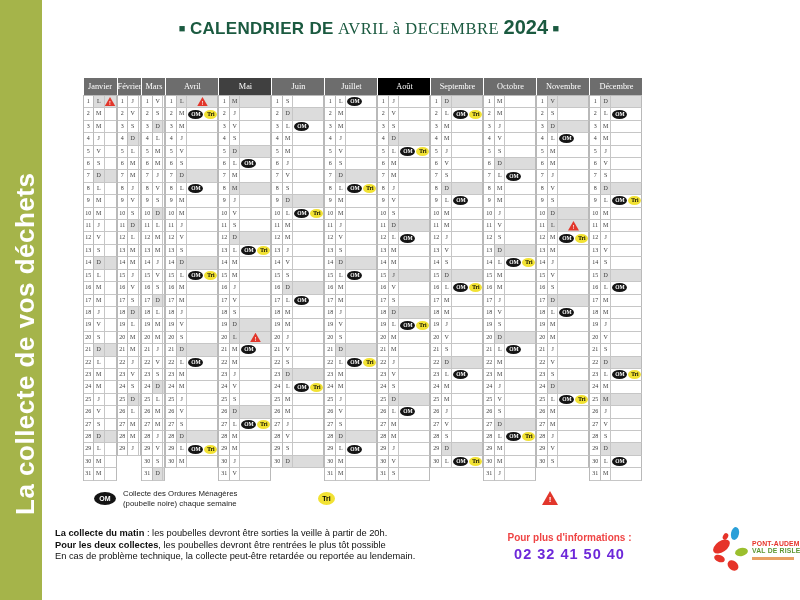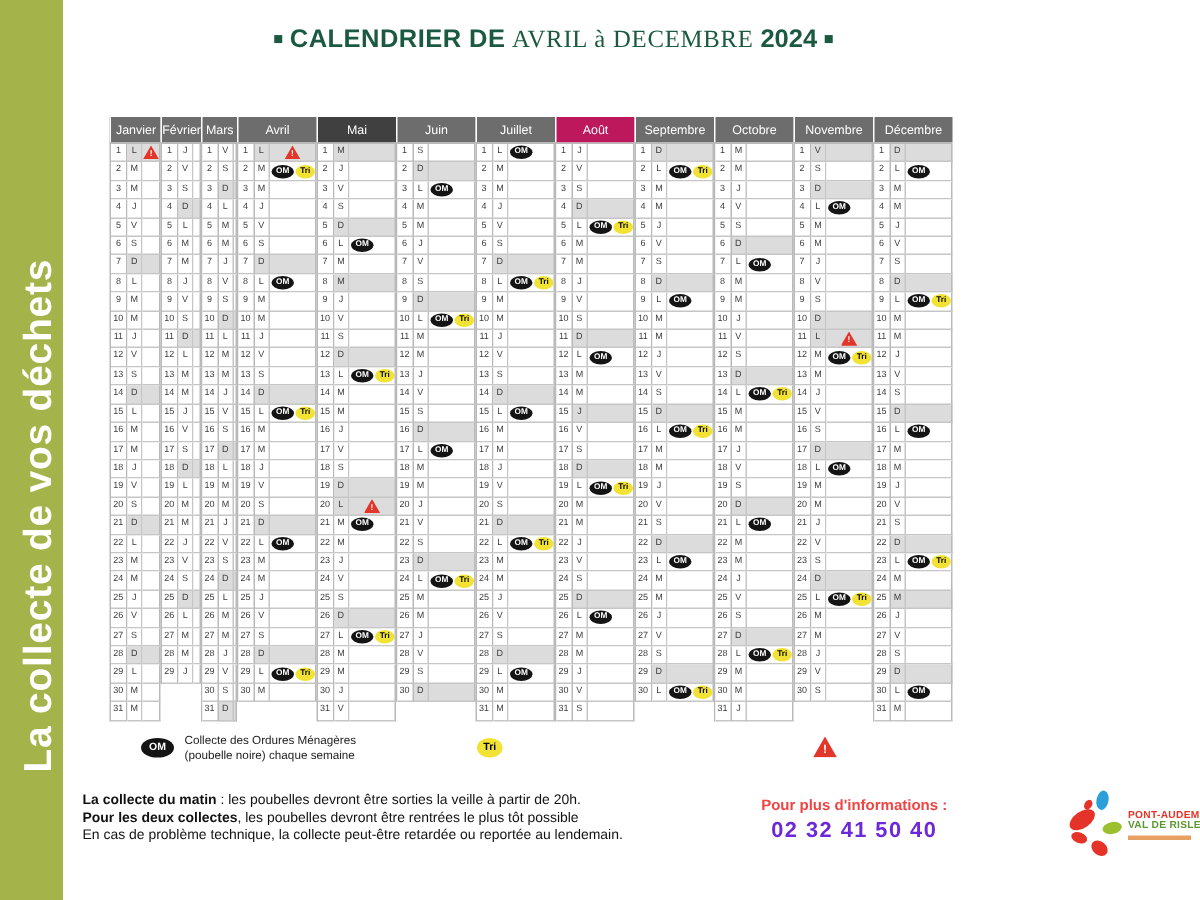--- a/index.html
+++ b/index.html
@@ -11,24 +11,24 @@
   .sidebar-text { position:absolute; left:4px; top:0; width:600px; height:42px;
       transform: rotate(-90deg) translateX(-600px); transform-origin: top left;
       display:flex; align-items:center; padding-left:85px;
       font-size:26px; font-weight:bold; color:#ffffff; letter-spacing:0.5px; white-space:nowrap; }
 
   
   .title { position:absolute; left:89px; top:16px; width:560px; text-align:center; color:#1b5a40; white-space:nowrap; }
   .title .sq { font-size:11px; vertical-align:2px; }
   .title .t1 { font-size:17px; font-weight:bold; letter-spacing:0.3px; }
   .title .t2 { font-size:16.5px; font-family:"Liberation Serif",serif; letter-spacing:0.5px; }
-  .title .t3 { font-size:17px; font-weight:bold;margin-top:48px; }
+  .title .t3 { font-size:20px; font-weight:bold;margin-top:48px; }
 
   
-  .calendar { position:absolute; left:90px; top:78px; width:545px; display:flex; justify-content:flex-end; }
+  .calendar { position:absolute; left:90px; top:78px; width:545px; display:flex; justify-content:center;font-family:Liberation Serif, serif; }
   .month-col { width:53.7px; }
   .month-header { height:17px; background:#6d6d6d; color:#fff; font-size:8.3px; line-height:17px; text-align:center;
       border-left:1px solid #fff; white-space:nowrap; overflow:hidden; }
   .days { border-left:1px solid #b9b9b9; border-top:1px solid #b9b9b9; }
   .day-row { display:flex; height:12.42px; }
   .cell-num { width:10.5px; font-size:6px; color:#3c3c3c; text-align:center; line-height:11.5px;
       border-right:1px solid #b9b9b9; border-bottom:1px solid #c6c6c6; background:#fff; }
   .cell-dow { width:10.5px; font-size:6px; color:#3c3c3c; text-align:center; line-height:11.5px;
       border-right:1px solid #c6c6c6; border-bottom:1px solid #c6c6c6; background:#fff; }
   .cell-ic  { flex:1; border-right:1px solid #b9b9b9; border-bottom:1px solid #c6c6c6; background:#fff;
@@ -1242,21 +1242,21 @@
           <span class="cell-ic"></span>
         </div>
         <div class="day-row">
           <span class="cell-num">31</span>
           <span class="cell-dow">M</span>
           <span class="cell-ic"></span>
         </div>
       </div>
     </div>
     <div class="month-col">
-      <div class="month-header" style="background: #be185d;">Août</div>
+      <div class="month-header" style="background: #000000;">Août</div>
       <div class="days">
         <div class="day-row">
           <span class="cell-num">1</span>
           <span class="cell-dow">J</span>
           <span class="cell-ic"></span>
         </div>
         <div class="day-row">
           <span class="cell-num">2</span>
           <span class="cell-dow">V</span>
           <span class="cell-ic"></span>

